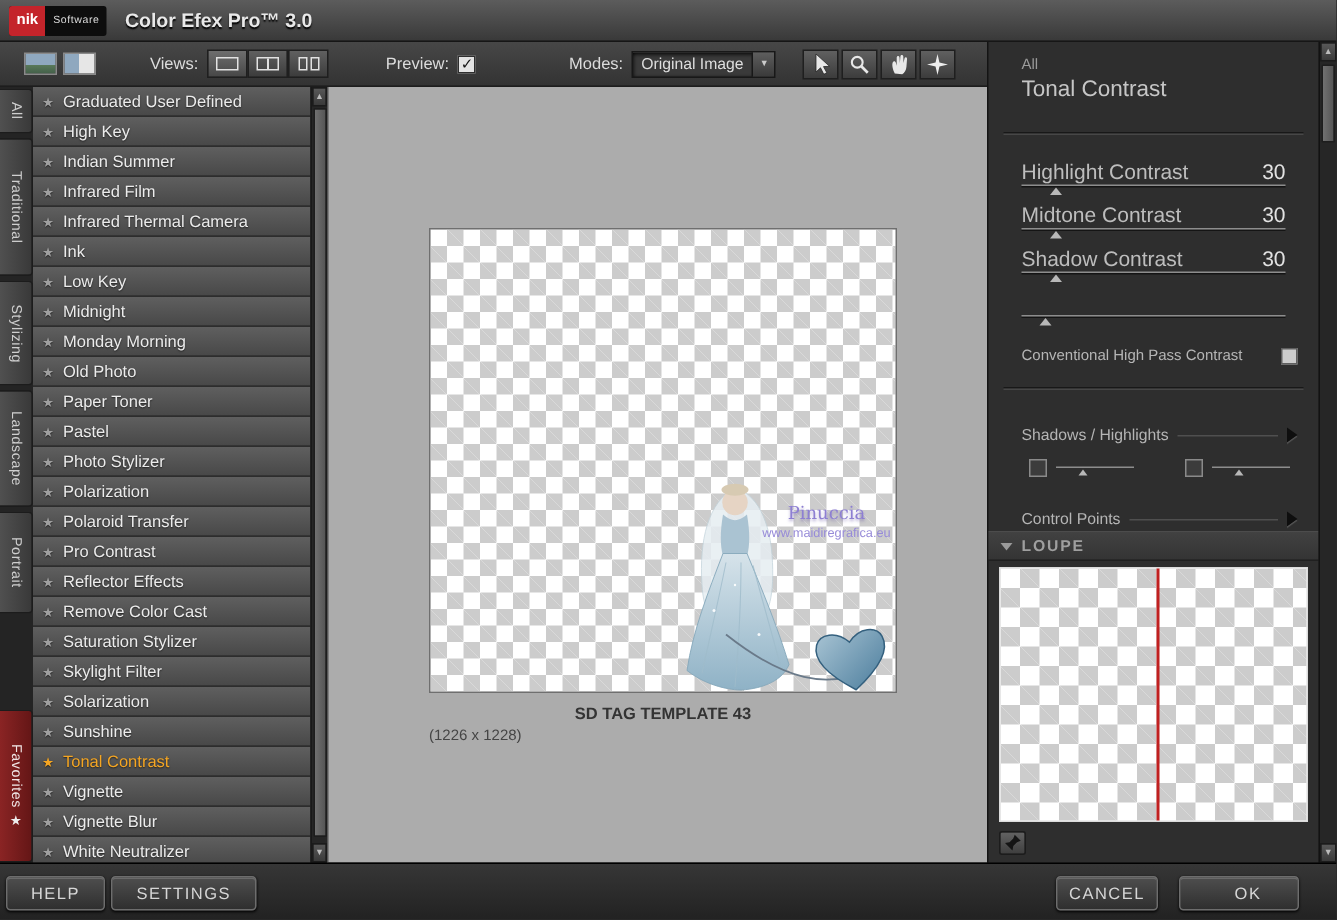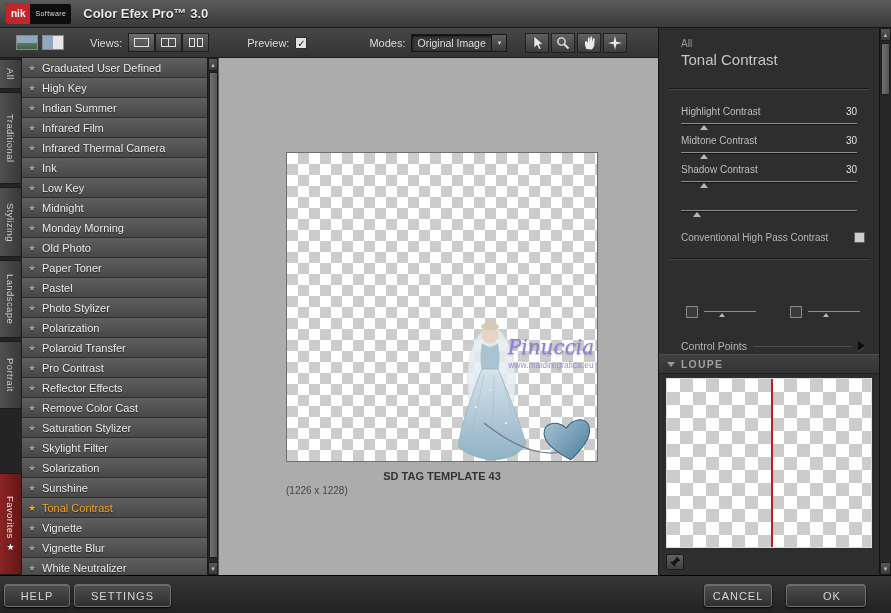--- a/index.html
+++ b/index.html
@@ -20,21 +20,21 @@
     text-shadow:0 1px 1px #000; }
 
   
   #toolbar { position:absolute; left:0; top:28px; width:658px; height:30px;
     background:linear-gradient(#474747,#333); border-bottom:1px solid #1d1d1d;
     display:flex; align-items:center; padding-left:16px; color:#dcdcdc; font-size:11px; }
   .thumb-btn { width:22px; height:15px; border:1px solid #8a8a8a; margin-right:4px; }
   .thumb1 { background:linear-gradient(180deg,#8fa8bf 0%,#8fa8bf 55%,#5a7a5a 55%,#44604a 100%); }
   .thumb2 { background:linear-gradient(90deg,#8fa8bf 0 50%,#e6e6e6 50% 100%); }
   .tb-label { margin-right:6px; }
-  .lbl-views { margin-left:22px; }
+  .lbl-views { margin-left:32px; }
   .vgroup { display:flex; }
   .vbtn { width:27px; height:19px; background:linear-gradient(#606060,#3c3c3c);
     border:1px solid #1f1f1f; display:flex; align-items:center; justify-content:center; }
   .vbtn.active { background:linear-gradient(#6e6e6e,#474747); }
   .ic-rect { width:15px; height:9px; border:1px solid #e2e2e2; }
   .ic-split { width:15px; height:9px; border:1px solid #e2e2e2;
     background:linear-gradient(90deg,transparent 0 46%, #e2e2e2 46% 54%, transparent 54%); }
   .ic-dual { display:flex; gap:2px; }
   .ic-dual span { width:6px; height:9px; border:1px solid #e2e2e2; }
   .lbl-preview { margin-left:38px; }
@@ -91,39 +91,39 @@
     background-color:#fff;
     background-image:
       linear-gradient(45deg,#cccccc 25%,transparent 25%,transparent 75%,#cccccc 75%),
       linear-gradient(45deg,#cccccc 25%,transparent 25%,transparent 75%,#cccccc 75%);
     background-size:22px 22px; background-position:0 0,11px 11px; }
   #figure-svg { position:absolute; left:145px; top:162px; }
   #string-svg { position:absolute; left:195px; top:268px; }
   #heart-svg  { position:absolute; left:252px; top:264px; transform:rotate(-8deg); }
   .watermark { position:absolute; left:212px; top:182px; width:104px; text-align:center;
     line-height:1.25; pointer-events:none; }
-  .wm1 { font-family:"DejaVu Serif", serif; font-style:italic; font-size:20px;
+  .wm1 { font-family:"DejaVu Serif", serif; font-size:12px;
     color:#8d7fd2; text-shadow:0 1px 2px rgba(80,60,150,.45); }
   .wm2 { font-size:8.5px; color:#978bd8; }
   .caption1 { position:absolute; left:67px; top:412px; width:312px; text-align:center;
     font-size:11px; font-weight:bold; color:#343434; }
   .caption2 { position:absolute; left:67px; top:427px; width:312px; text-align:left;
     font-size:10px; color:#454545; }
 
   
   #right-panel { position:absolute; left:658px; top:28px; width:221px; height:547px;
     background:#2e2e2e; border-left:1px solid #141414; }
   .rp-cat { position:absolute; left:22px; top:10px; font-size:10px; color:#9a9a9a; }
   .rp-title { position:absolute; left:22px; top:23px; font-size:15px; color:#c6c6c6; }
   .rp-div { position:absolute; left:10px; width:200px; height:2px;
     border-top:1px solid #181818; border-bottom:1px solid #474747; }
   .div1 { top:60px; } .div2 { top:230px; }
   #sliders { position:absolute; left:22px; top:76px; width:176px; }
   .slider { position:relative; height:29px; }
-  .s-row { display:flex; justify-content:space-between; font-size:10px;
+  .s-row { display:flex; justify-content:space-between; font-size:14px;
     color:#bdbdbd; padding-top:2px; }
   .s-value { color:#e2e2e2; }
   .s-track { position:absolute; left:0; right:0; top:19px; height:1px;
     background:#8d8d8d; box-shadow:0 1px 0 #141414; }
   .s-caret { position:absolute; top:21px; width:0; height:0; margin-left:-4px;
     border-left:4px solid transparent; border-right:4px solid transparent;
     border-bottom:5px solid #b8b8b8; cursor:pointer; }
   .hp-row { position:absolute; left:22px; top:204px; width:184px; display:flex;
     justify-content:space-between; align-items:center; font-size:10px; color:#b5b5b5; }
   .hp-box { width:11px; height:11px; background:#cdcdcd; border:1px solid #5f5f5f; }
@@ -457,20 +457,25 @@
     <span class="s-caret" style="left: 9%;"></span>
   </div>
     </div>
 
   <div class="hp-row">
     <span>Conventional High Pass Contrast</span>
     <span class="hp-box"></span>
   </div>
   <div class="rp-div div2"></div>
 
+  <div class="section sec1">
+    <span>Shadows / Highlights</span>
+    <span class="sec-line"></span>
+    <span class="sec-arrow"></span>
+  </div>
 
   <div class="mini-row">
     <div class="mini">
       <span class="mini-box"></span>
       <span class="mini-track">
           <span class="mini-caret"></span>
         </span>
     </div>
     <div class="mini">
       <span class="mini-box"></span>

